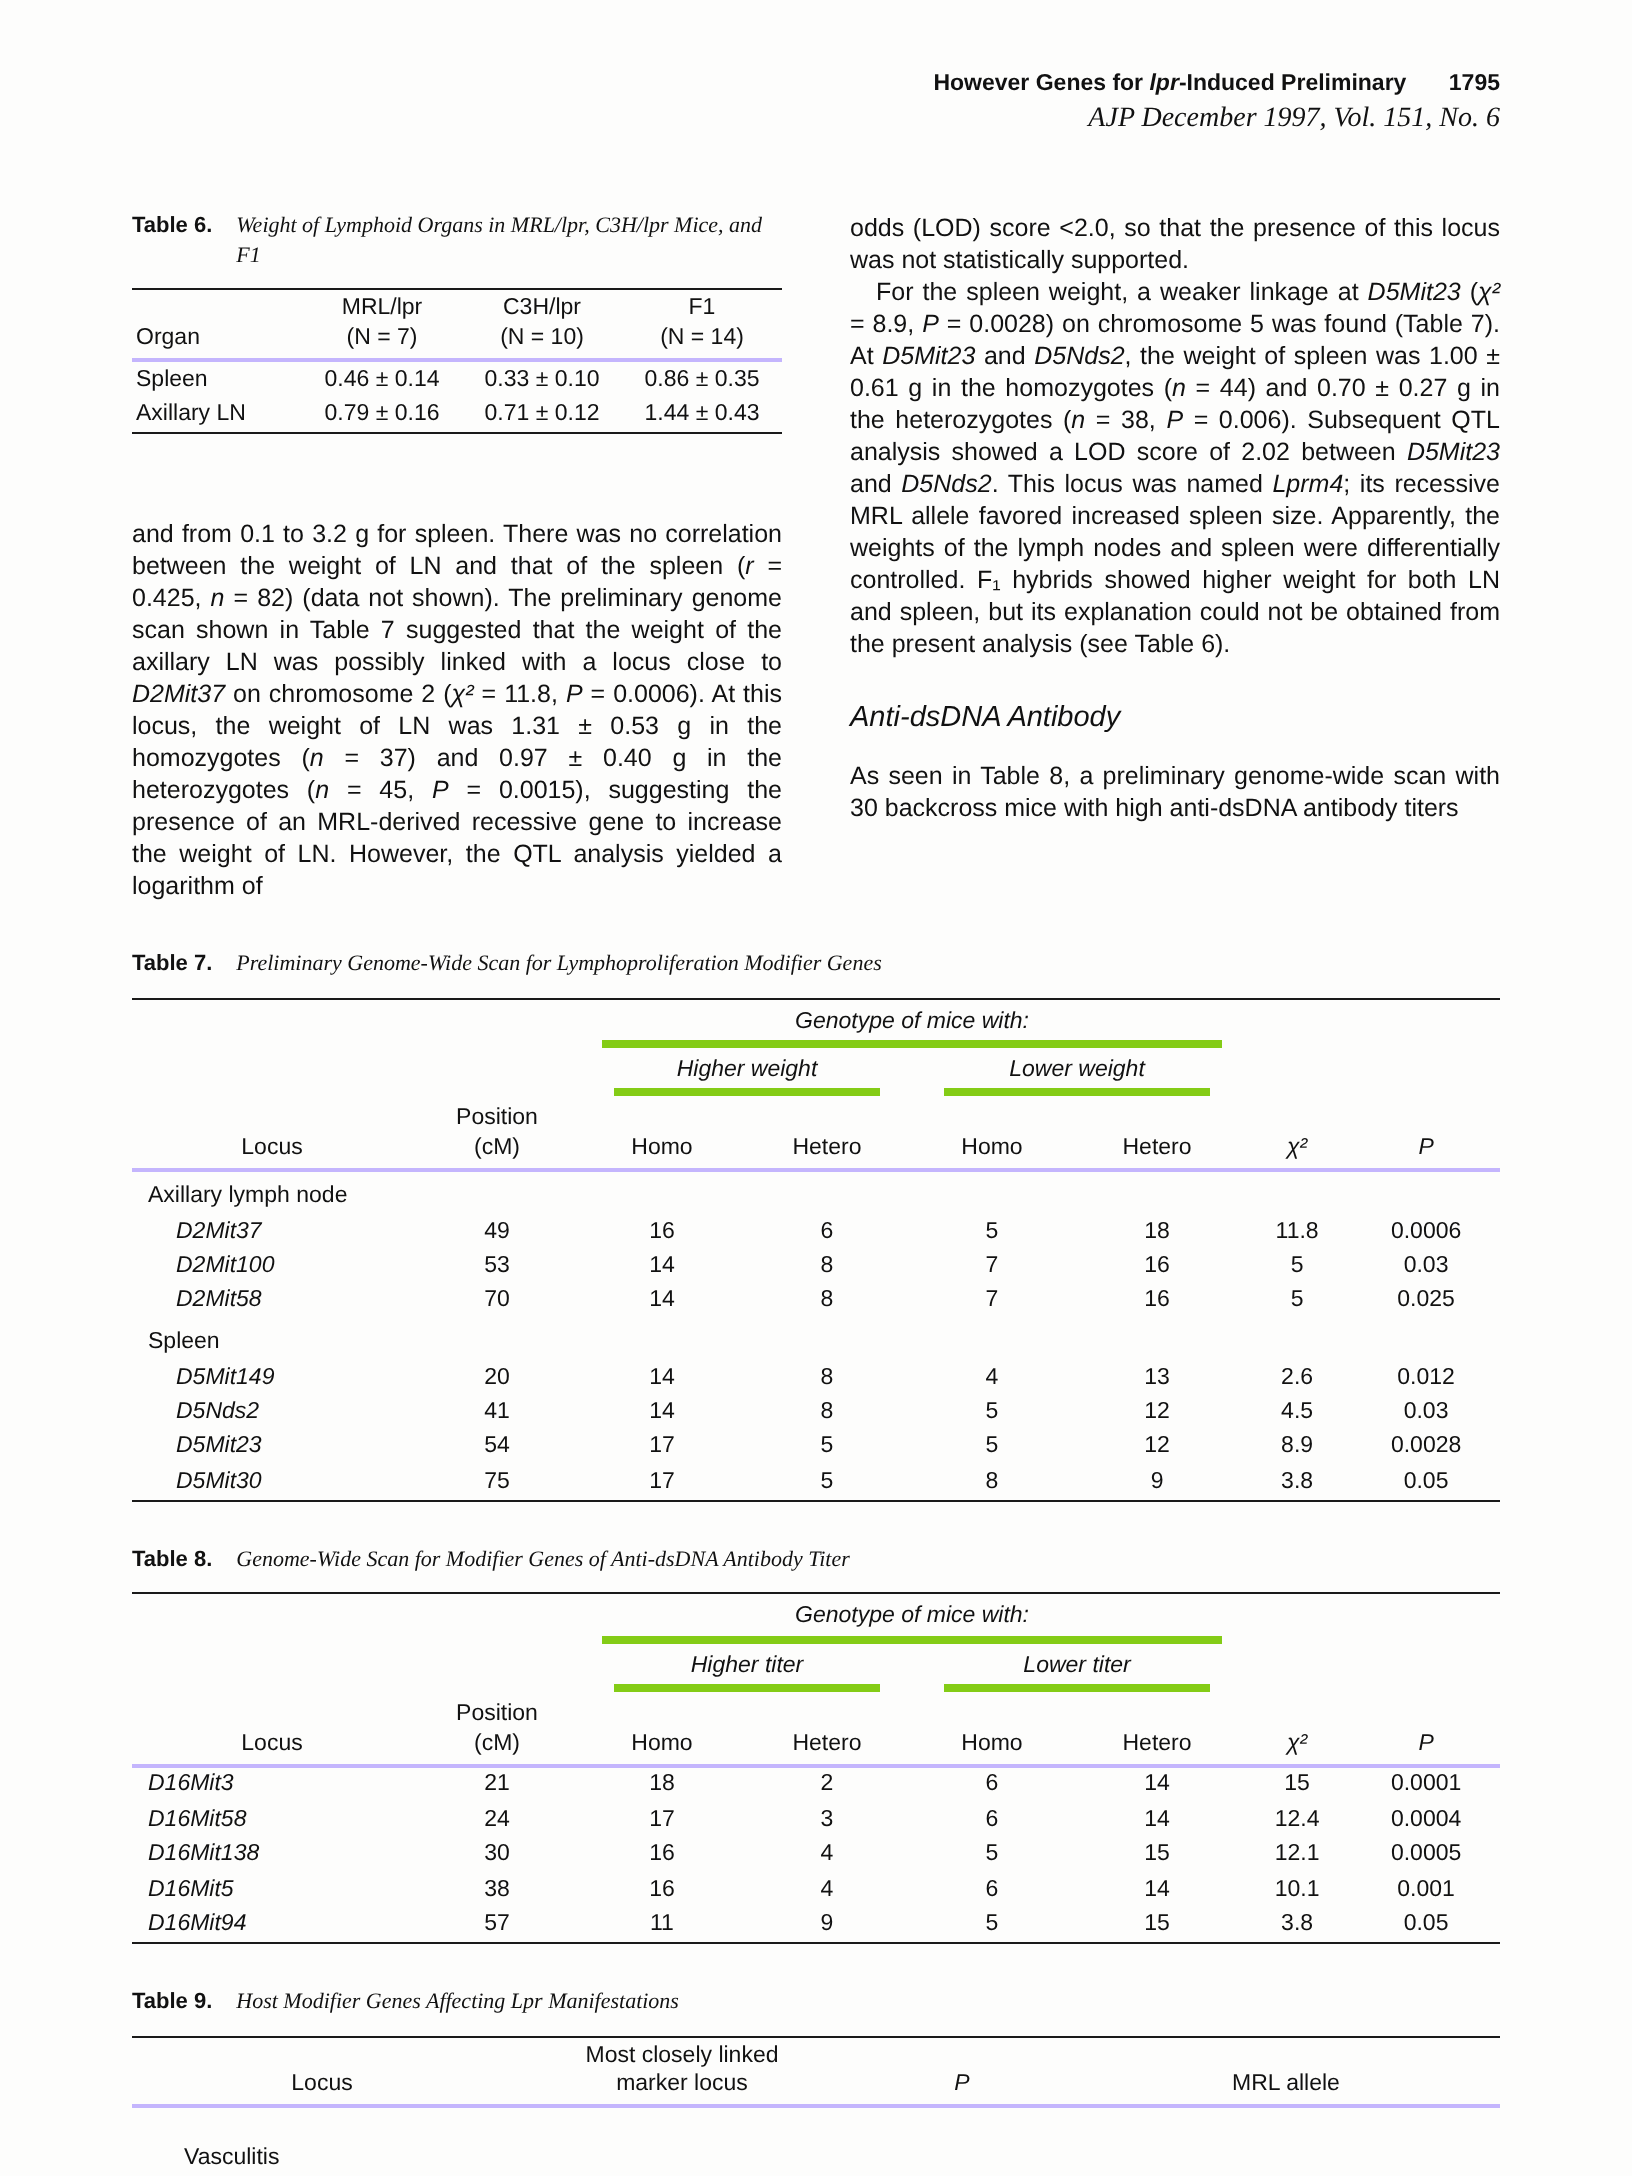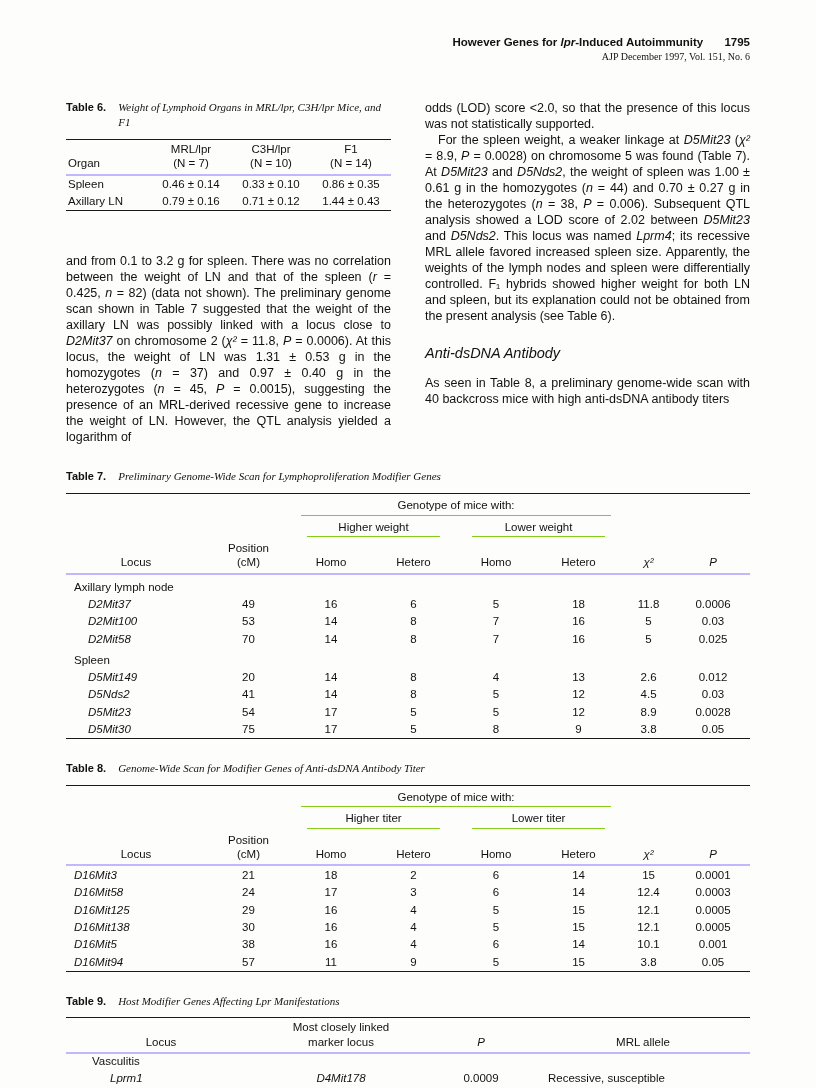--- a/index.html
+++ b/index.html
@@ -6,68 +6,68 @@
   .page{
     width:816px;height:1088px;box-sizing:border-box;
     padding:34px 66px 0 66px;background:#fdfdfc;color:#111;
     font-family:"Liberation Sans",sans-serif;overflow:hidden;position:relative;
   }
   
   .page-header{text-align:right;font-size:11.5px;line-height:1.4;margin-bottom:36px;}
   .rt{font-weight:bold;}
   .rt .it{font-style:italic;text-align:center;}
   .rt-page{margin-left:18px;font-weight:bold;}
-  .journal-line{font-family:"Liberation Serif",serif;font-size:10px;}
+  .journal-line{font-family:"Liberation Serif",serif;font-style:italic;font-size:14px;}
   
   .columns{display:flex;gap:34px;margin-bottom:24px;}
   .col{flex:1;min-width:0;}
   .body-text{font-size:12.5px;line-height:1.28;text-align:justify;}
   .body-text p{margin:0;}
   .body-text p.indent{text-indent:13px;}
   .it{font-style:italic;}
   h2.sec-heading{font-size:14.5px;font-weight:normal;font-style:italic;margin:20px 0 12px 0;}
   
   .tcaption{display:flex;font-size:11px;line-height:1.35;margin-bottom:9px;}
   .tlabel{font-weight:bold;white-space:nowrap;margin-right:12px;}
   .ttext{font-family:"Liberation Serif",serif;font-style:italic;}
   
   .jt{border-collapse:collapse;table-layout:fixed;width:100%;font-size:11.5px;
       border-bottom:1px solid #1a1a1a;line-height:1.25;}
   .jt th{font-weight:normal;text-align:center;vertical-align:bottom;padding:2px 2px;}
   .jt td{text-align:center;padding:1.5px 2px;vertical-align:top;}
   .jt thead tr:first-child th{border-top:1px solid #1a1a1a;}
   .tr-geno th{padding-top:4px;}
   .tr-cols th{border-bottom:2px solid #c4b5fd;padding-bottom:3px;}
-  .span-rule{border-bottom:1px solid #84cc16;padding-bottom:2px;margin:0 8px;}
+  .span-rule{border-bottom:4px solid #84cc16;padding-bottom:2px;margin:0 8px;font-style:italic;}
   .span-rule.g{margin:0 14px;}
   .section-row td{text-align:left;padding-left:8px;padding-top:5px;}
   
   .t6 th.c-organ,.t6 td.c-organ{text-align:left;padding-left:2px;}
   .t6{margin-bottom:0;}
   .table-block-6 + .body-text{margin-top:42px;}
   
   .t7 td.c-locus,.t8 td.c-locus{font-style:italic;text-align:left;}
   .t7 td.c-locus{padding-left:22px;}
   .t8 td.c-locus{padding-left:8px;}
   
   .t9 td.c-locus{font-style:italic;text-align:left;padding-left:44px;}
   .t9 .section-row td{padding-left:26px;}
   .t9 td.c-marker{font-style:italic;}
   .t9 td.c-allele{text-align:left;padding-left:12px;}
-  .t9 td{padding-top:0;padding-bottom:2px;}
+  .t9 td{padding-top:18px;padding-bottom:2px;}
   .table-block{margin-bottom:22px;}
 </style>
 </head>
 <body>
 
 <div class="page">
 
   <header class="page-header">
     <div class="rt">
-      <span class="rt-text"><span>However Genes for </span><span class="it">lpr</span><span>-Induced Autoimmunity</span></span>
+      <span class="rt-text"><span>However Genes for </span><span class="it">lpr</span><span>-Induced Preliminary</span></span>
       <span class="rt-page">1795</span>
     </div>
     <div class="journal-line">AJP December 1997, Vol. 151, No. 6</div>
   </header>
 
   <div class="columns">
 
     <div class="col col-left">
       <section class="table-block table-block-6">
         <div class="tcaption">
@@ -117,21 +117,21 @@
 
       <div class="body-text">
         <p><span>and from 0.1 to 3.2 g for spleen. There was no correlation between the weight of LN and that of the spleen (</span><span class="it">r</span><span> = 0.425, </span><span class="it">n</span><span> = 82) (data not shown). The preliminary genome scan shown in Table 7 suggested that the weight of the axillary LN was possibly linked with a locus close to </span><span class="it">D2Mit37</span><span> on chromosome 2 (</span><span class="it">χ²</span><span> = 11.8, </span><span class="it">P</span><span> = 0.0006). At this locus, the weight of LN was 1.31 ± 0.53 g in the homozygotes (</span><span class="it">n</span><span> = 37) and 0.97 ± 0.40 g in the heterozygotes (</span><span class="it">n</span><span> = 45, </span><span class="it">P</span><span> = 0.0015), suggesting the presence of an MRL-derived recessive gene to increase the weight of LN. However, the QTL analysis yielded a logarithm of</span></p>
       </div>
     </div>
 
     <div class="col col-right body-text">
       <p><span>odds (LOD) score &lt;2.0, so that the presence of this locus was not statistically supported.</span></p>
       <p class="indent"><span>For the spleen weight, a weaker linkage at </span><span class="it">D5Mit23</span><span> (</span><span class="it">χ²</span><span> = 8.9, </span><span class="it">P</span><span> = 0.0028) on chromosome 5 was found (Table 7). At </span><span class="it">D5Mit23</span><span> and </span><span class="it">D5Nds2</span><span>, the weight of spleen was 1.00 ± 0.61 g in the homozygotes (</span><span class="it">n</span><span> = 44) and 0.70 ± 0.27 g in the heterozygotes (</span><span class="it">n</span><span> = 38, </span><span class="it">P</span><span> = 0.006). Subsequent QTL analysis showed a LOD score of 2.02 between </span><span class="it">D5Mit23</span><span> and </span><span class="it">D5Nds2</span><span>. This locus was named </span><span class="it">Lprm4</span><span>; its recessive MRL allele favored increased spleen size. Apparently, the weights of the lymph nodes and spleen were differentially controlled. F₁ hybrids showed higher weight for both LN and spleen, but its explanation could not be obtained from the present analysis (see Table 6).</span></p>
       <h2 class="sec-heading">Anti-dsDNA Antibody</h2>
-      <p><span>As seen in Table 8, a preliminary genome-wide scan with 40 backcross mice with high anti-dsDNA antibody titers</span></p>
+      <p><span>As seen in Table 8, a preliminary genome-wide scan with 30 backcross mice with high anti-dsDNA antibody titers</span></p>
     </div>
 
   </div>
 
   <section class="table-block">
     <div class="tcaption">
       <span class="tlabel">Table 7.</span>
       <span class="ttext">Preliminary Genome-Wide Scan for Lymphoproliferation Modifier Genes</span>
     </div>
     <table class="jt t7">
@@ -332,31 +332,21 @@
             <td class="c-p">0.0001</td>
           </tr>
           <tr>
             <td class="c-locus">D16Mit58</td>
             <td class="c-pos">24</td>
             <td class="c-h_homo">17</td>
             <td class="c-h_het">3</td>
             <td class="c-l_homo">6</td>
             <td class="c-l_het">14</td>
             <td class="c-chi">12.4</td>
-            <td class="c-p">0.0003</td>
-          </tr>
-          <tr>
-            <td class="c-locus">D16Mit125</td>
-            <td class="c-pos">29</td>
-            <td class="c-h_homo">16</td>
-            <td class="c-h_het">4</td>
-            <td class="c-l_homo">5</td>
-            <td class="c-l_het">15</td>
-            <td class="c-chi">12.1</td>
-            <td class="c-p">0.0005</td>
+            <td class="c-p">0.0004</td>
           </tr>
           <tr>
             <td class="c-locus">D16Mit138</td>
             <td class="c-pos">30</td>
             <td class="c-h_homo">16</td>
             <td class="c-h_het">4</td>
             <td class="c-l_homo">5</td>
             <td class="c-l_het">15</td>
             <td class="c-chi">12.1</td>
             <td class="c-p">0.0005</td>

